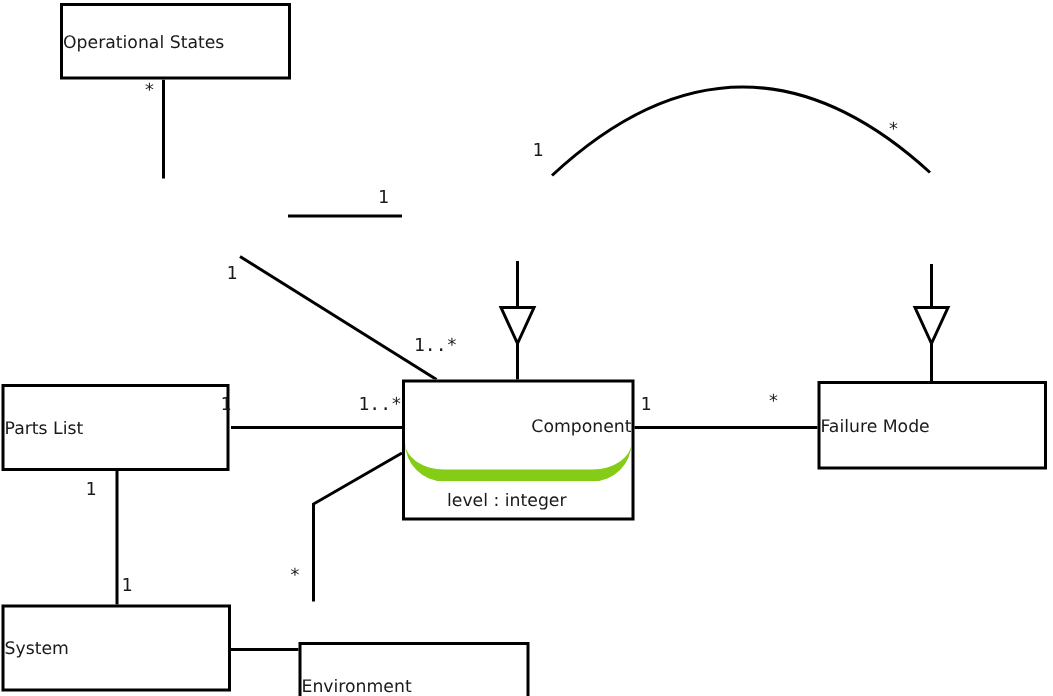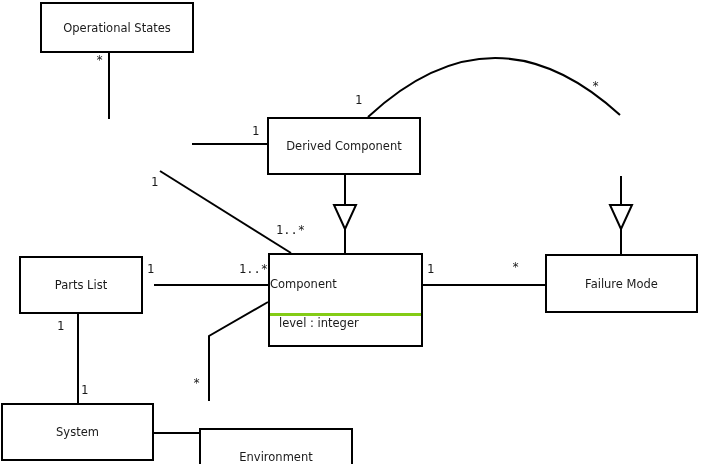--- a/index.html
+++ b/index.html
@@ -22,42 +22,42 @@
     width: 702px;
     height: 464px;
   }
   .uml-class {
     position: absolute;
     box-sizing: border-box;
     background: #ffffff;
     border: 2px solid #000000;
     display: flex;
     align-items: center;
-    justify-content: center;
     font-size: 11.5px;
     color: #1a1a1a;
     white-space: nowrap;
   }
   .uml-class.two-compartments {
     flex-direction: column;
     align-items: stretch;
     justify-content: flex-start;
   }
   .name-compartment {
     flex: 0 0 58px;
     display: flex;
     align-items: center;
-    justify-content: flex-start;
-    border-bottom: 3px solid #84cc16;
+    justify-content: flex-end;
+    border-bottom: 8px solid #84cc16;
+    border-radius: 26px;
   }
   .attr-compartment {
     flex: 1 1 auto;
     display: flex;
-    align-items: flex-start;
-    padding-left: 9px;
+    align-items: center;
+    padding-left: 28px;
   }
   .mult {
     position: absolute;
     font-family: "DejaVu Sans Mono", monospace;
     font-size: 12px;
     line-height: 13px;
     color: #1a1a1a;
   }
 </style>
 </head>
@@ -92,26 +92,23 @@
     <line x1="621" y1="176" x2="621" y2="205" stroke="#000" stroke-width="2"></line>
     <polygon points="610,205 632,205 621,229" fill="#ffffff" stroke="#000" stroke-width="2"></polygon>
     <line x1="621" y1="229" x2="621" y2="255" stroke="#000" stroke-width="2"></line>
   </svg>
 
   <div class="uml-class" style="left:40px; top:2px; width:154px; height:51px;">
     <span>Operational States</span>
   </div>
 
 
-  <div class="uml-class" style="left:267px; top:117px; width:154px; height:58px;">
-    <span>Derived Component</span>
-  </div>
 
 
-  <div class="uml-class" style="left:19px; top:256px; width:124px; height:58px;">
+  <div class="uml-class" style="left:1px; top:256px; width:152px; height:58px;">
     <span>Parts List</span>
   </div>
 
   <div class="uml-class two-compartments" style="left:268px; top:253px; width:155px; height:94px;">
     <div class="name-compartment">
       <span>Component</span>
     </div>
     <div class="attr-compartment">
       <span>level : integer</span>
     </div>

